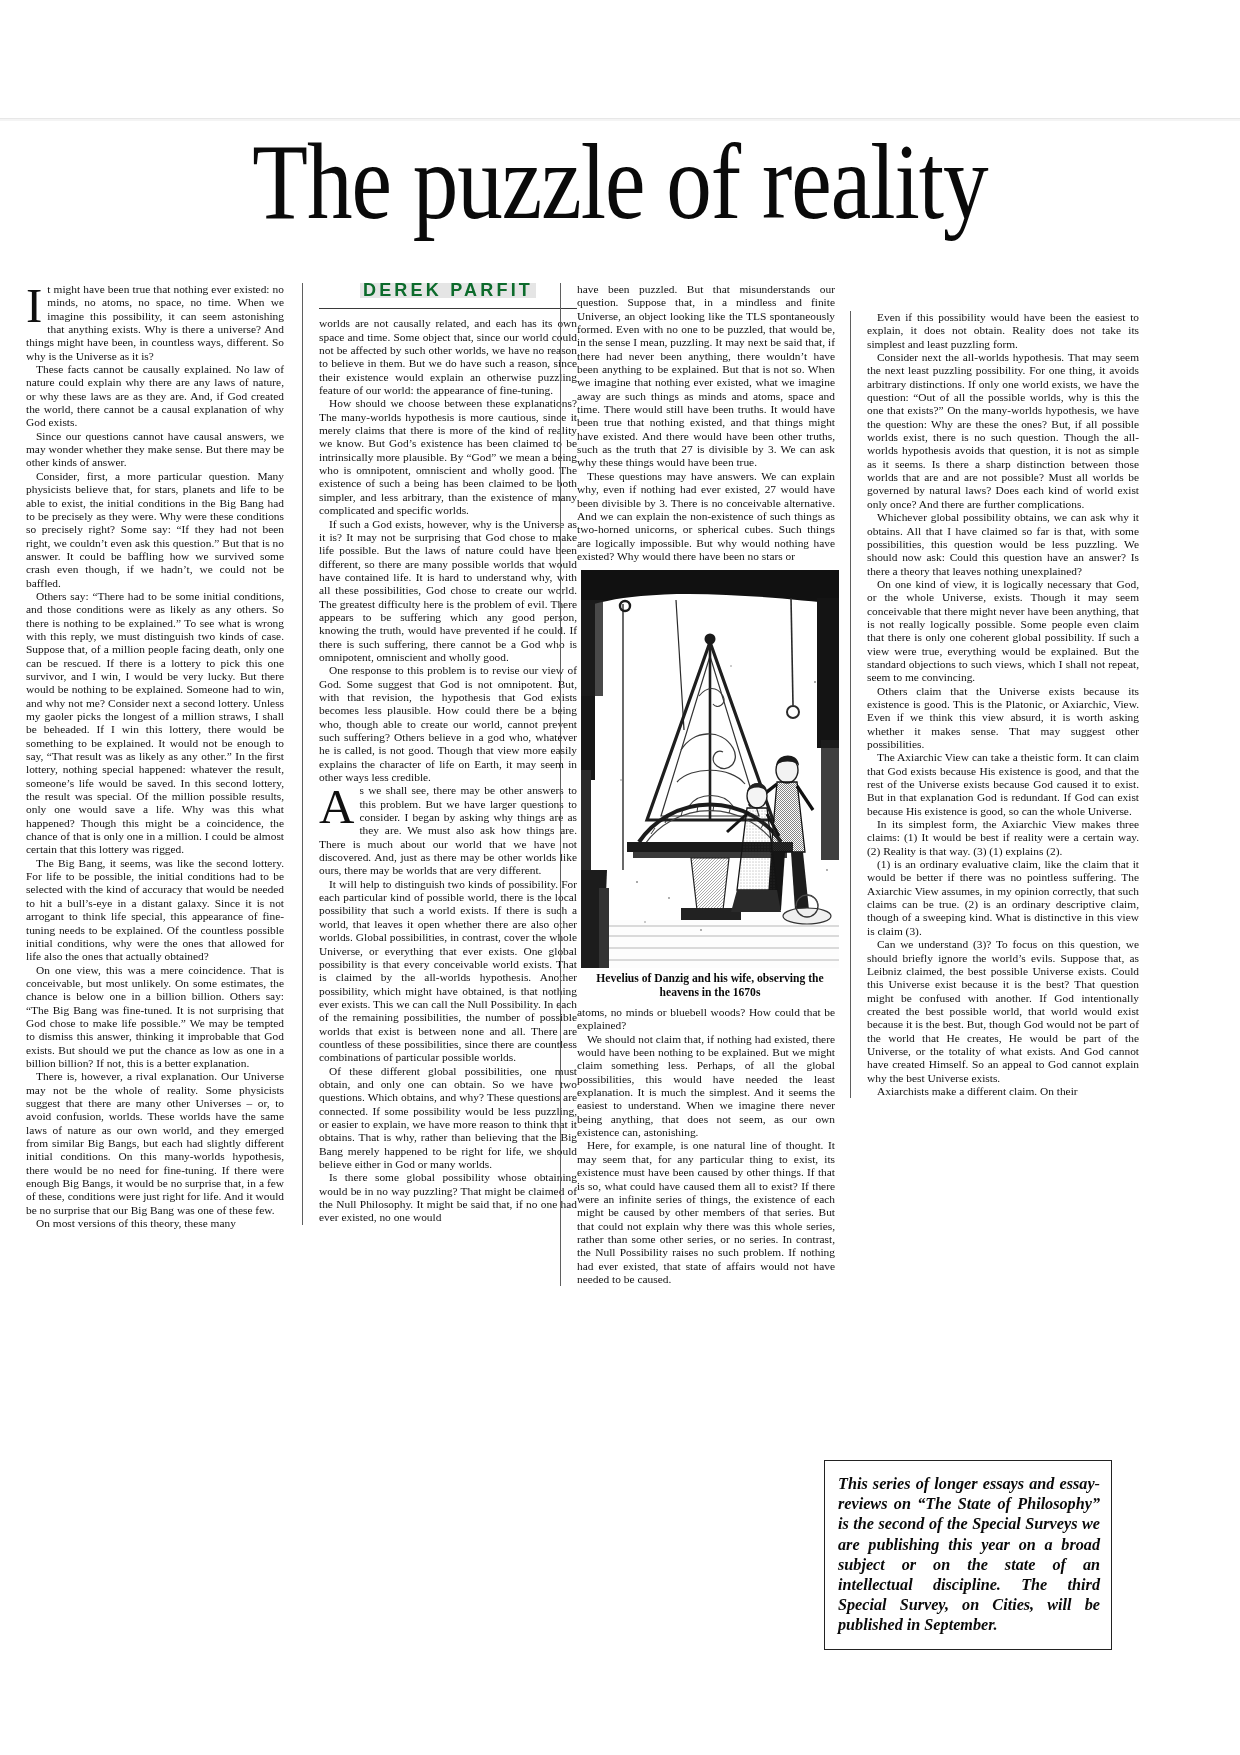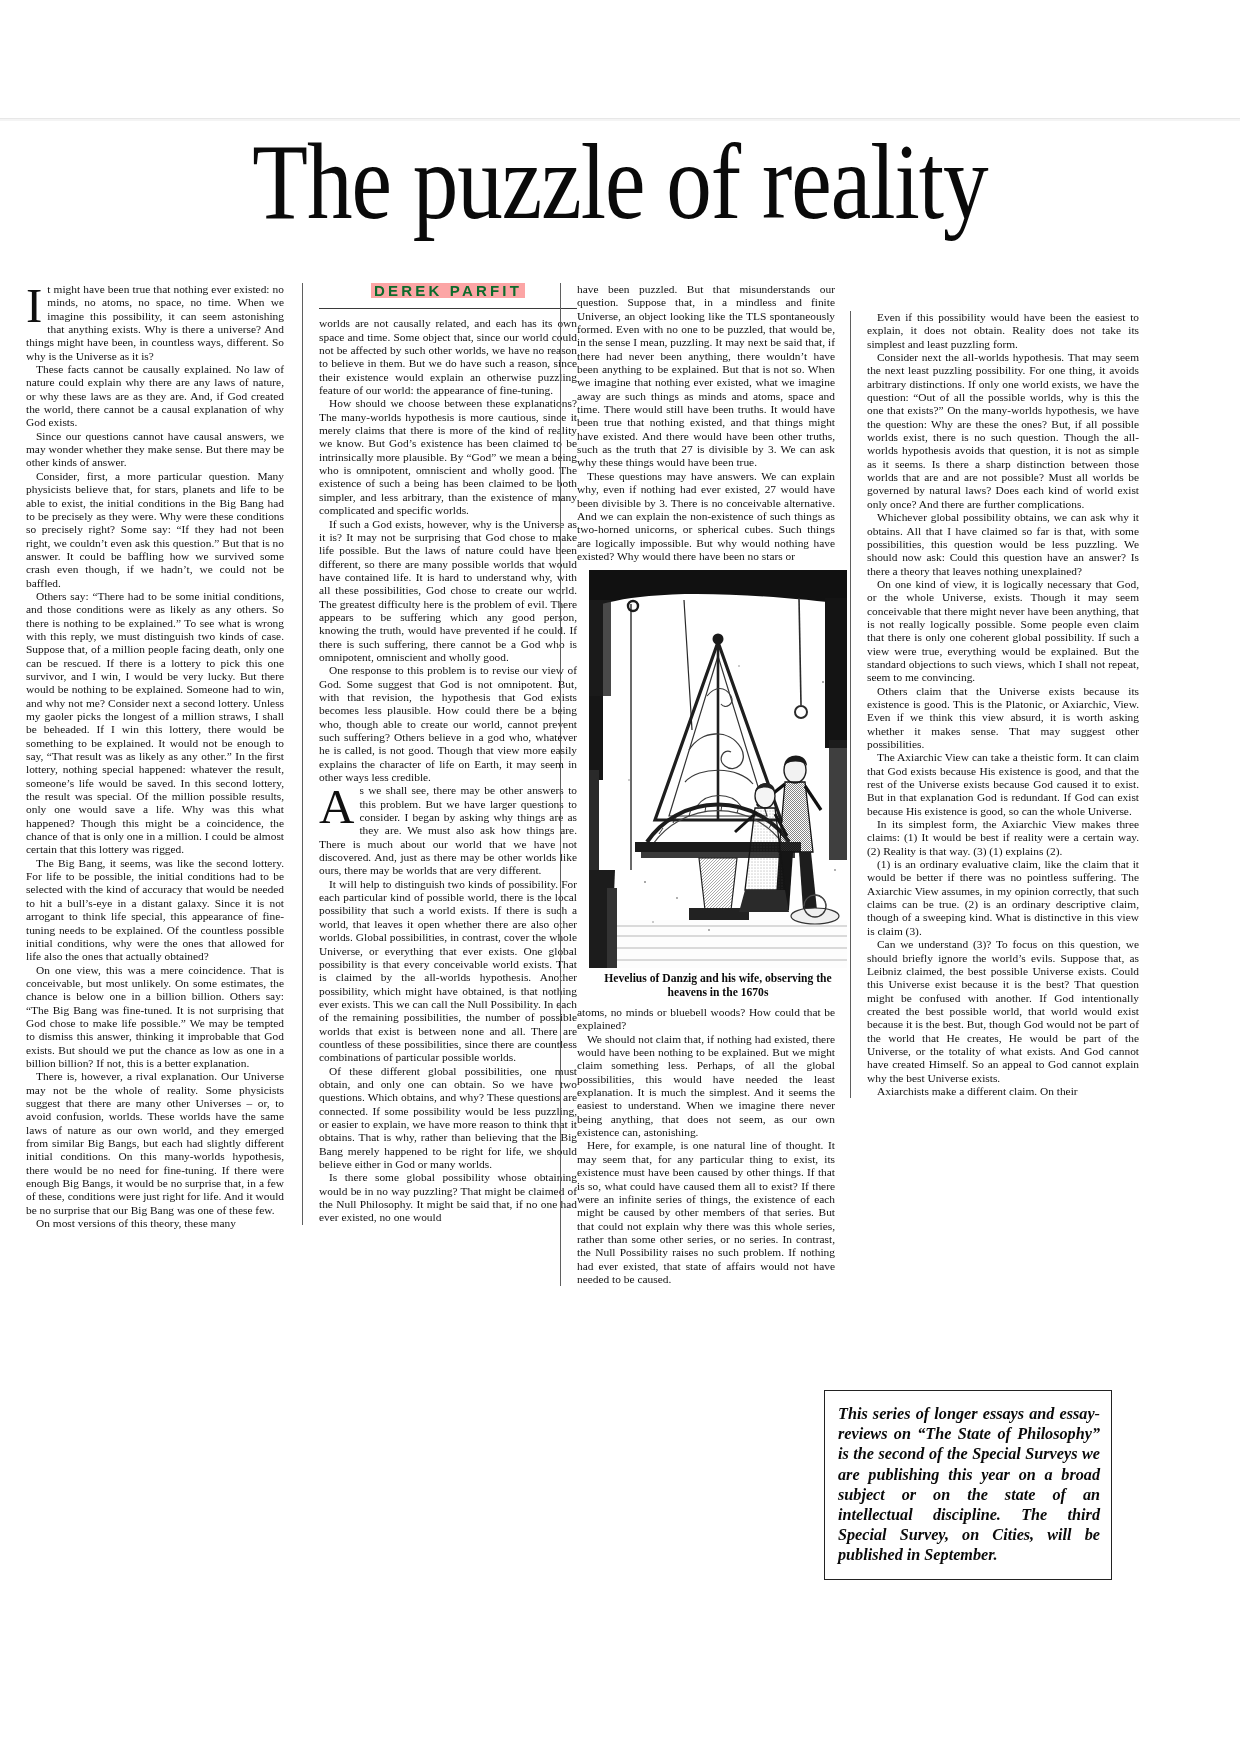--- a/index.html
+++ b/index.html
@@ -107,56 +107,56 @@
     font-family: "Liberation Serif", "DejaVu Serif", serif;
   }
 
   .byline-wrap {
     text-align: center;
     margin-bottom: 7px;
   }
   .byline {
     display: inline-block;
     font-family: "Liberation Sans", "DejaVu Sans", sans-serif;
-    font-size: 15px;
+    font-size: 18px;
     font-weight: 700;
     letter-spacing: 3.2px;
     color: #0d6b2c;
-    background: #fca5a5;
+    background: #e5e5e5;
     padding: 1px 3px;
   }
   .byline-rule {
     border-top: 1.4px solid #3a3a3a;
     margin: 9px 0 8px 0;
   }
 
   
   .figure {
-    margin: 7px 0 5px 12px;
+    margin: 7px 0 5px 4px;
     width: 100%;
   }
   .engraving {
     width: 100%;
     height: 398px;
     display: block;
     background: #ffffff;
   }
   .figcaption {
     font-size: 11.6px;
     line-height: 13.4px;
     font-weight: 700;
     text-align: center;
     margin: 4px 0 7px 0;
     color: #0a0a0a;
   }
 
   .notebox {
     position: absolute;
     left: 824px;
-    top: 1390px;
+    top: 1460px;
     width: 288px;
     border: 1.3px solid #222;
     padding: 13px 11px 13px 13px;
     box-sizing: border-box;
   }
   .notebox p {
     margin: 0;
     font-style: italic;
     font-weight: 700;
     font-size: 16.2px;

